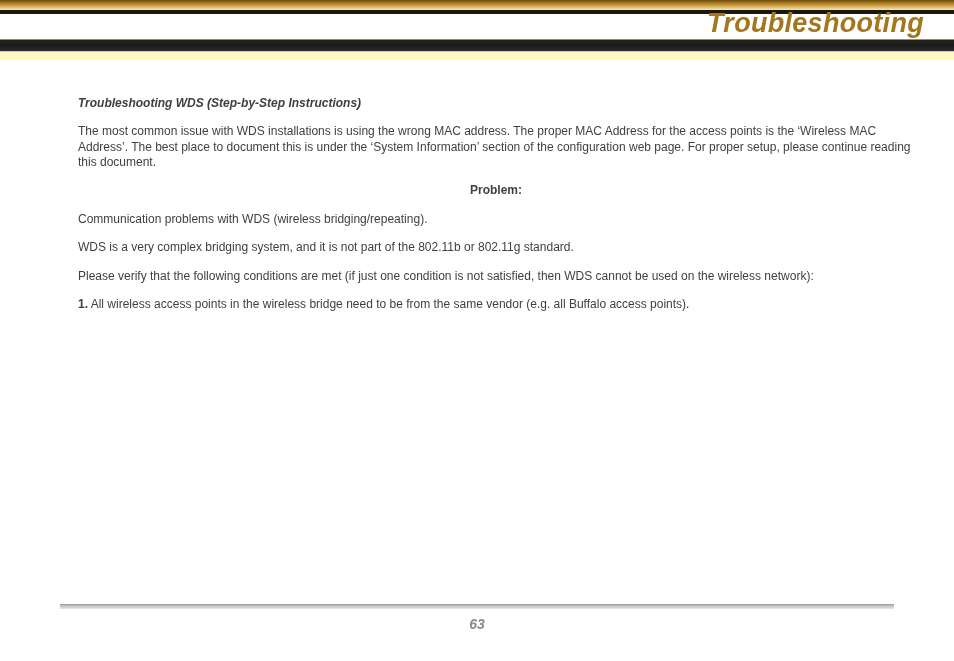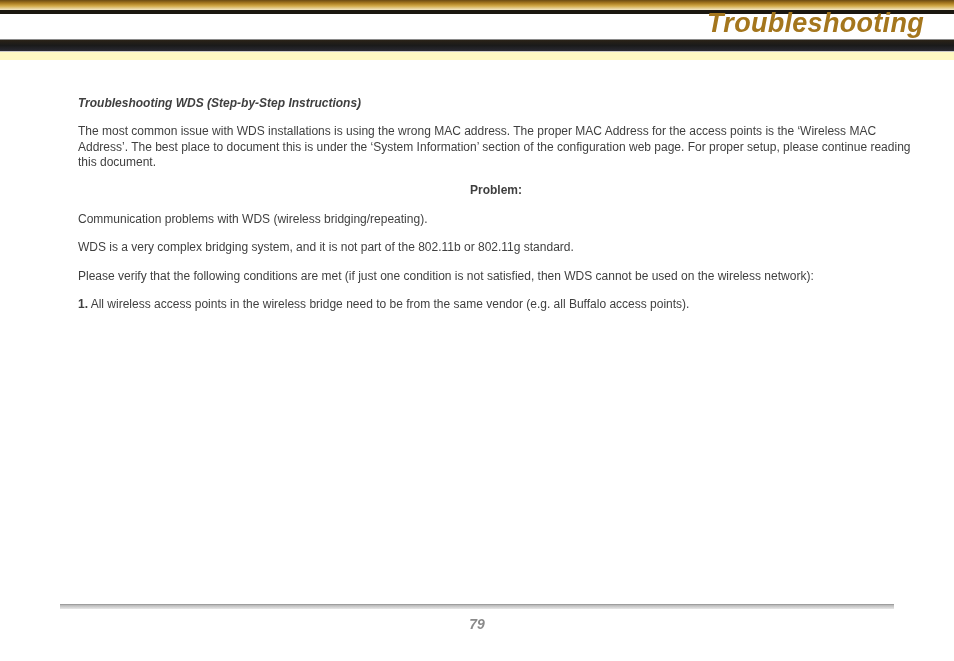--- a/index.html
+++ b/index.html
@@ -153,16 +153,16 @@
 
     <p>
       <span style="font-weight:bold;">1.</span><span> All wireless access points in the wireless bridge need to be from the same vendor (e.g. all Buffalo access points).</span>
     </p>
 
 
   </div>
 
   <div class="footer">
     <div class="footer-rule"></div>
-    <span class="page-number">79</span>
+    <span class="page-number">63</span>
   </div>
 
 </div>
 
 </body></html>

